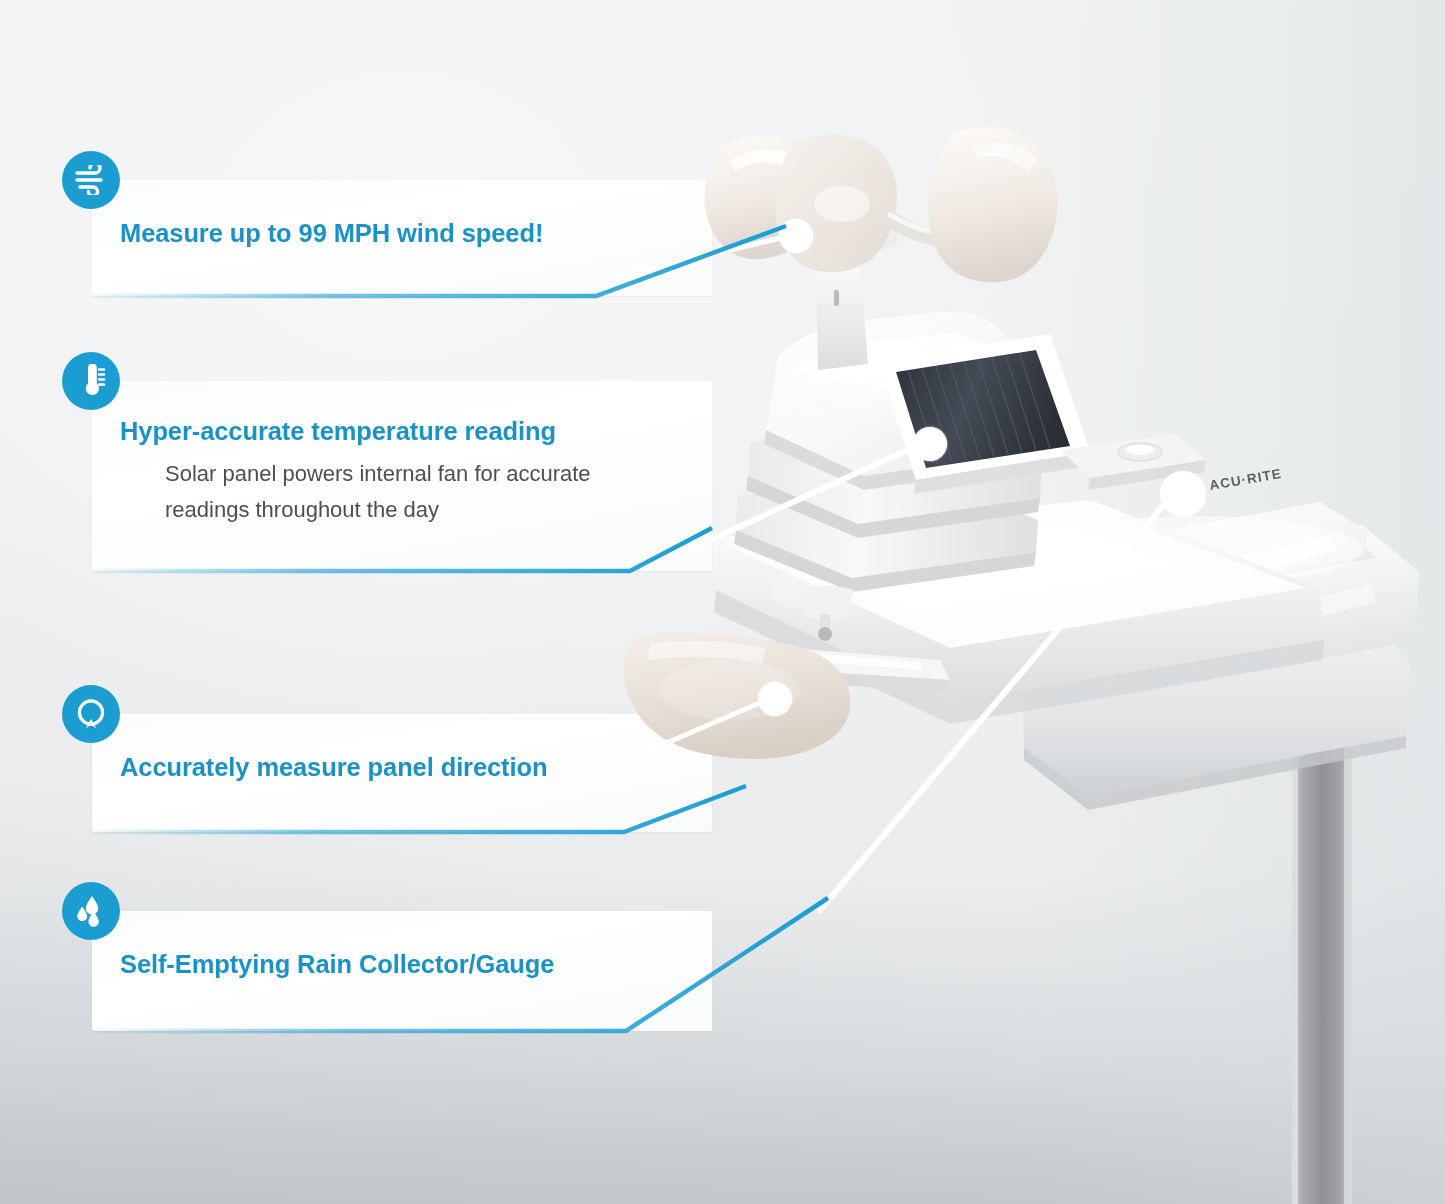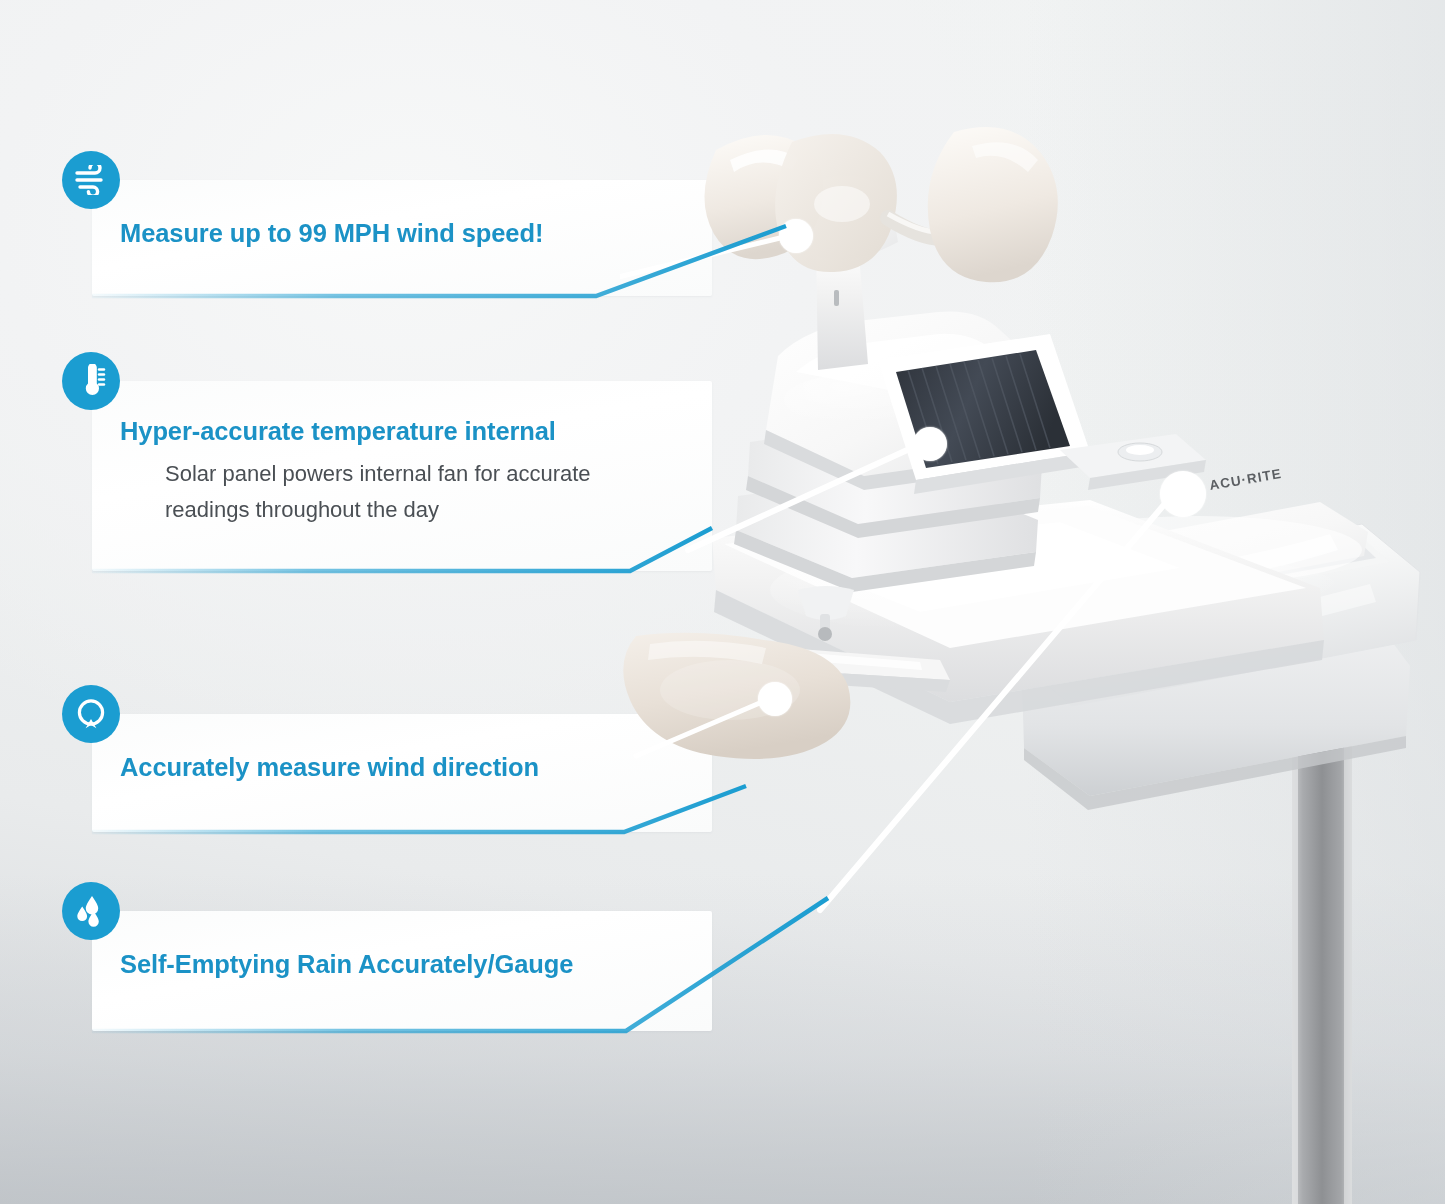--- a/index.html
+++ b/index.html
@@ -352,49 +352,49 @@
         <path d="M12,3.5 a4.4,4.4 0 0,1 8.8,0 V19.5 a6.6,6.6 0 1,1 -8.8,0 Z" fill="#ffffff"></path>
         <g stroke="#ffffff" stroke-width="2.4" stroke-linecap="round">
           <line x1="23" y1="5.5" x2="28" y2="5.5"></line>
           <line x1="23" y1="10.5" x2="28" y2="10.5"></line>
           <line x1="23" y1="15.5" x2="28" y2="15.5"></line>
           <line x1="23" y1="20.5" x2="28" y2="20.5"></line>
         </g>
       </svg>
     </div>
 
-    <div class="ctitle" style="top:417px; left:58px;">Hyper-accurate temperature internal</div>
+    <div class="ctitle" style="top:417px; left:58px;">Hyper-accurate temperature reading</div>
     <div class="cbody" style="top:456px; left:58px; width:600px;margin-left:45px;">Solar panel powers internal fan for accurate
 readings throughout the day</div>
   </div>
 
   <div class="callout">
     <div class="callout-plate" style="top:714px; width:620px; height:118px;"></div>
 
     <div class="badge" style="top:685px;">
       <svg width="34" height="34" viewBox="0 0 34 34">
         <circle cx="17" cy="15.5" r="11.6" fill="none" stroke="#ffffff" stroke-width="3.2"></circle>
         <path d="M17,22 l5.4,9.2 -5.4,-3.2 -5.4,3.2 Z" fill="#ffffff"></path>
       </svg>
     </div>
 
-    <div class="ctitle" style="top:753px; left:58px;">Accurately measure wind direction</div>
+    <div class="ctitle" style="top:753px; left:58px;">Accurately measure panel direction</div>
   </div>
 
   <div class="callout">
     <div class="callout-plate" style="top:911px; width:620px; height:120px;"></div>
 
     <div class="badge" style="top:882px;">
       <svg width="32" height="34" viewBox="0 0 32 34">
         <path d="M17,2 c4.3,6.2 6.2,9.6 6.2,12.4 a6.2,6.2 0 1,1 -12.4,0 C10.8,11.6 12.7,8.2 17,2 Z" fill="#ffffff"></path>
         <path d="M7.2,12.4 c3.4,4.9 4.9,7.6 4.9,9.8 a4.9,4.9 0 1,1 -9.8,0 C2.3,20 3.8,17.3 7.2,12.4 Z" fill="#ffffff"></path>
         <path d="M18.6,17.2 c3.6,5.2 5.2,8 5.2,10.4 a5.2,5.2 0 1,1 -10.4,0 C13.4,25.2 15,22.4 18.6,17.2 Z" fill="#ffffff"></path>
       </svg>
     </div>
 
-    <div class="ctitle" style="top:950px; left:58px;">Self-Emptying Rain Accurately/Gauge</div>
+    <div class="ctitle" style="top:950px; left:58px;">Self-Emptying Rain Collector/Gauge</div>
   </div>
 
   <div style="position:absolute; left:1209px; top:472px; z-index:10;
               font-size:13.5px; font-weight:bold; letter-spacing:1.1px;
               color:#3d4145; transform:rotate(-9.5deg); opacity:0.82;">ACU·RITE</div>
 
 </div>
 
 </body></html>

